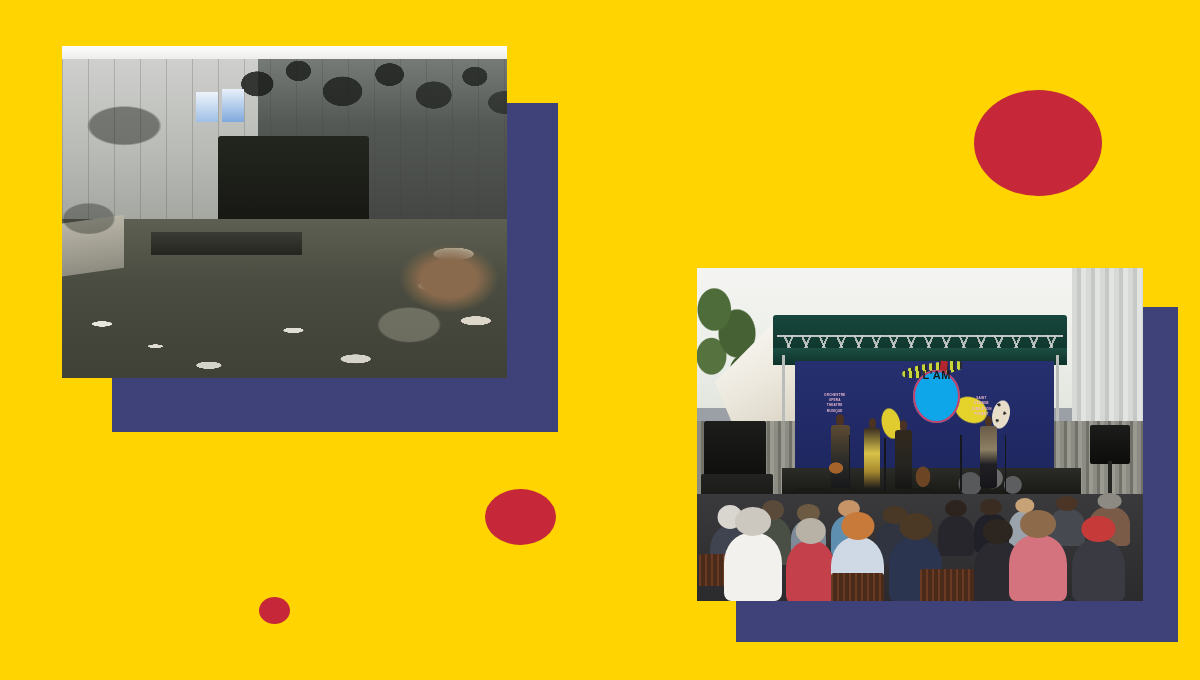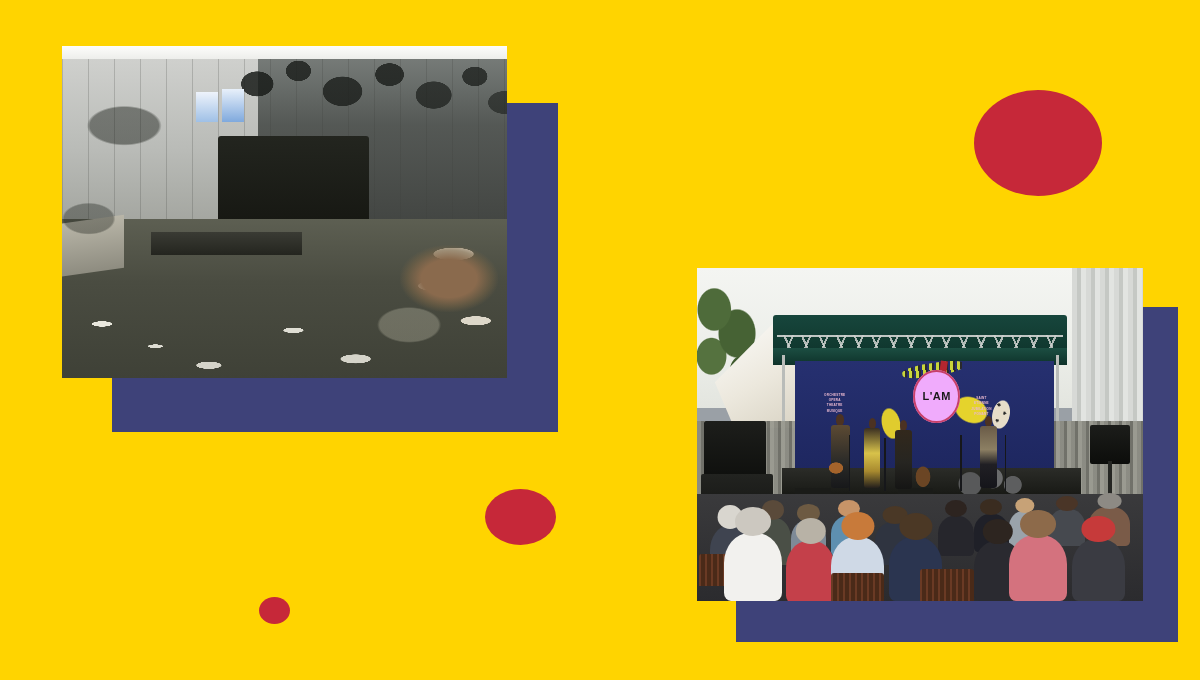--- a/index.html
+++ b/index.html
@@ -217,24 +217,24 @@
       linear-gradient(180deg, rgba(210,212,210,.9) 0 2px, transparent 2px calc(100% - 2px), rgba(210,212,210,.9) calc(100% - 2px) 100%);
   }
   .p2-leg-l { position:absolute; left: 19%; top: 26%; width: .7%; height: 34%; background:#b9bcb9; }
   .p2-leg-r { position:absolute; left: 80.5%; top: 26%; width: .7%; height: 34%; background:#b9bcb9; }
   .p2-backdrop {
     position: absolute; left: 22%; top: 28%; width: 58%; height: 32%;
     background: linear-gradient(180deg,#263070 0%, #1e2760 100%);
   }
   .p2-logo {
     position: absolute; left: 48.5%; top: 30.5%; width: 10.5%; height: 16%;
-    background: #f0abfc;
+    background: #0ea5e9;
     border-radius: 50%;
     box-shadow: 0 0 0 2px #c7416a inset;
-    display: flex; align-items: center; justify-content: center;
+    display: flex; justify-content: center;
   }
   .p2-logo-text {
     font-family: "Liberation Sans", sans-serif;
     font-weight: 700;
     font-size: 11px;
     line-height: .92;
     color: #1a1a1a;
     text-align: center;
     letter-spacing: .5px;
   }

